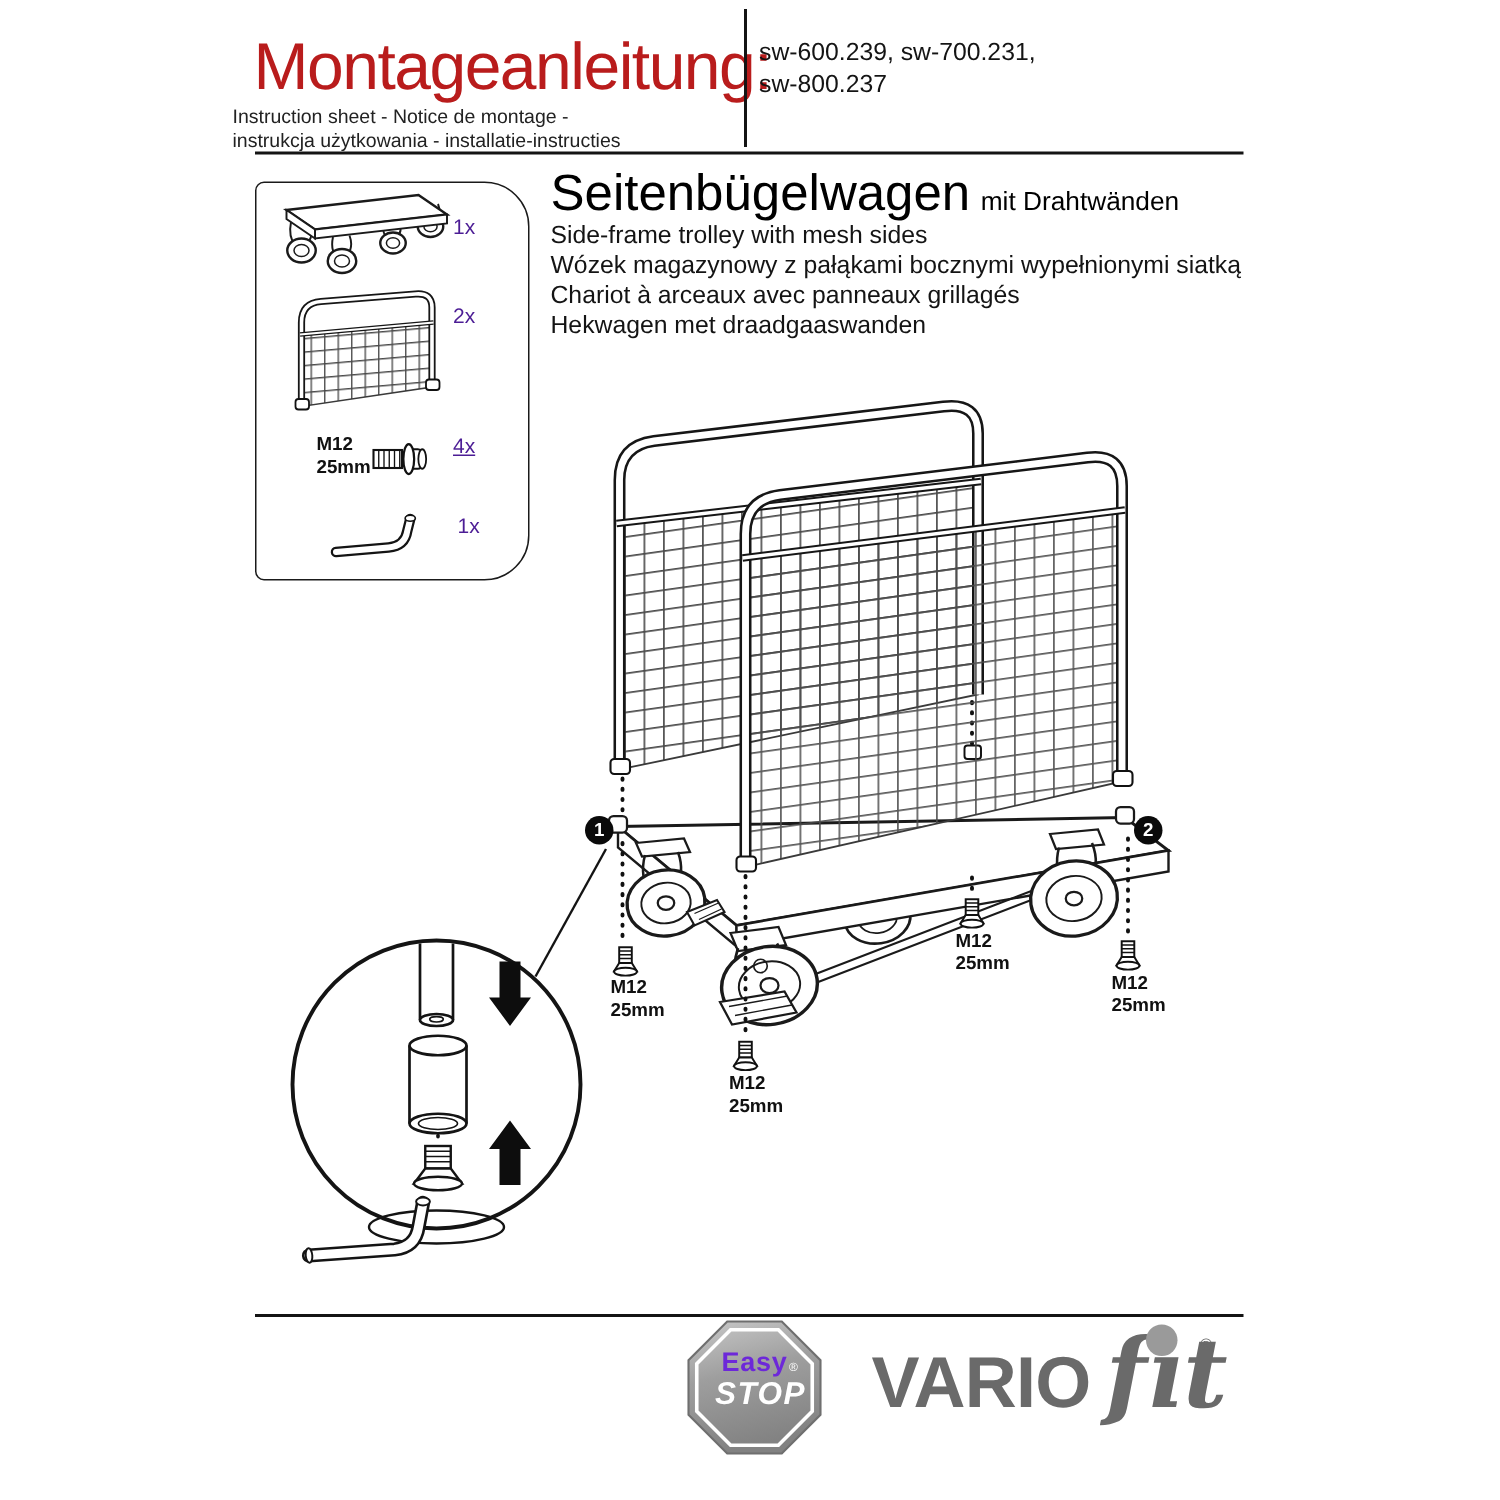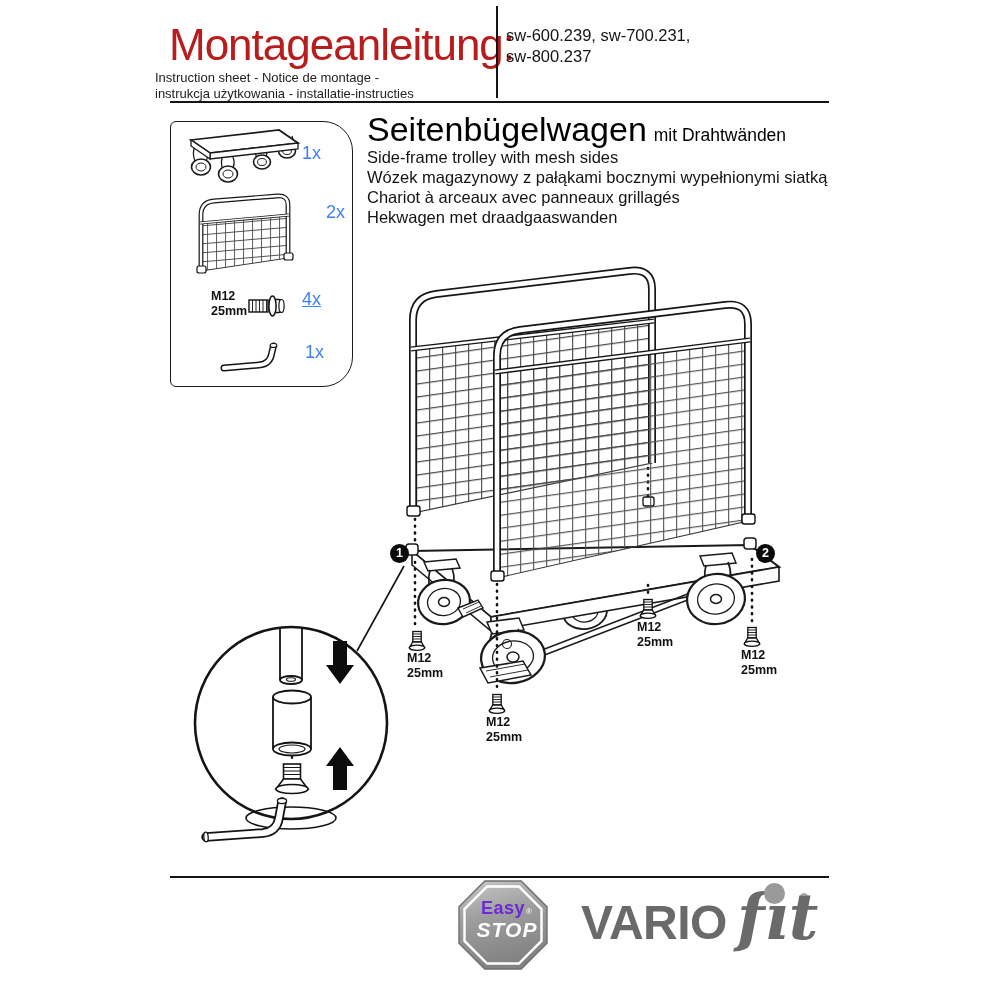--- a/index.html
+++ b/index.html
@@ -8,22 +8,22 @@
   .abs{position:absolute;}
   #montage-title{left:169px;top:20px;font-size:44px;letter-spacing:-1px;color:#b91c1c;}
   .hdr-sub{left:155px;font-size:13px;color:#222;}
   #hdr-sub1{top:70px;} #hdr-sub2{top:86px;}
   #hdr-divider{left:496px;top:6px;width:2px;height:92px;background:#141414;}
   .rule{left:170px;width:659px;height:2.4px;background:#141414;}
   #rule-top{top:101px;} #rule-bottom{top:876px;}
   #codes{left:506px;top:25px;font-size:16.5px;line-height:21px;color:#141414;}
   #parts-box{left:170px;top:121px;width:181px;height:264px;border:1.6px solid #1a1a1a;
              border-radius:6px 30px 30px 6px;}
-  .qty{font-size:18px;color:#3b82f6;}
-  #qty-1{left:302px;top:143px;} #qty-2{left:302px;top:202px;margin-left:24px;}
+  .qty{font-size:14px;color:#4c1d95;}
+  #qty-1{left:302px;top:143px;} #qty-2{left:302px;top:202px;}
   #qty-3{left:302px;top:289px;text-decoration:underline;} #qty-4{left:305px;top:342px;}
   .mlabel{font-size:12.5px;font-weight:600;line-height:15px;color:#111;}
   #parts-screw-label{left:211px;top:289px;}
   #product-title{left:367px;top:110px;font-size:34px;color:#000000;white-space:nowrap;}
   #product-title .suffix{font-size:17.5px;margin-left:7px;}
   #product-langs{left:367px;top:147px;font-size:16.5px;line-height:20px;color:#141414;white-space:nowrap;}
   .callout{width:19px;height:19px;border-radius:50%;background:#0a0a0a;color:#fff;
            font-size:12.5px;font-weight:bold;line-height:19px;text-align:center;}
   #callout-1{left:390px;top:544px;} #callout-2{left:756px;top:544px;}
   #m12-1{left:407px;top:651px;} #m12-2{left:486px;top:715px;}

